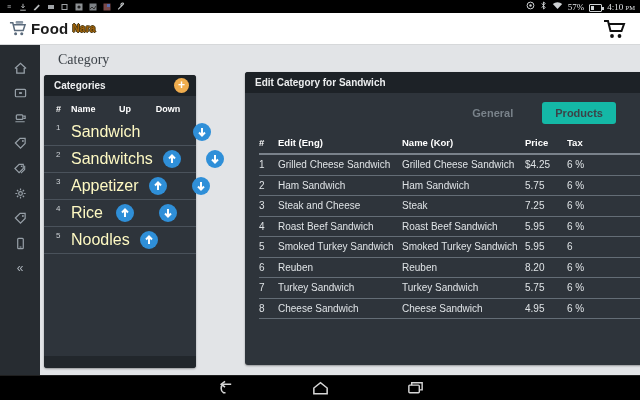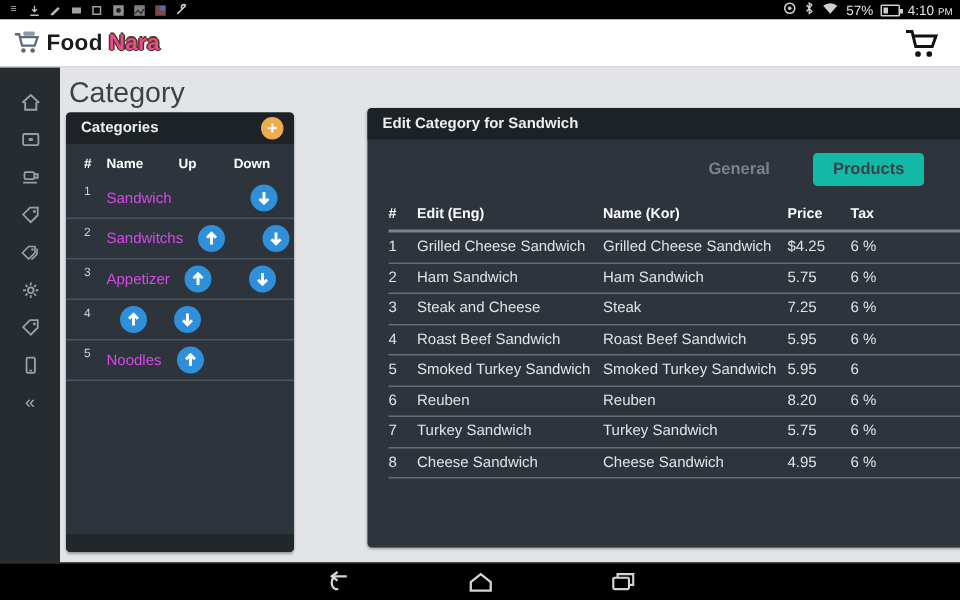--- a/index.html
+++ b/index.html
@@ -3,56 +3,56 @@
 <meta charset="utf-8">
 <style>
   * { margin:0; padding:0; box-sizing:border-box; }
   html,body { width:640px; height:400px; overflow:hidden; }
   body { font-family:"Liberation Sans", sans-serif; background:#e2e4e7; position:relative; }
 
   
   .status-bar { height:13px; background:#000; display:flex; align-items:center; justify-content:space-between; padding:0 5px; }
   .sb-left { display:flex; align-items:center; gap:6px; }
   .sb-left .sb-ico { width:8px; height:8px; display:inline-flex; align-items:center; justify-content:center; color:#b9bcbe; font-size:7px; }
-  .sb-right { display:flex; align-items:center; gap:5px; color:#e4e6e8; font-size:9px; }
+  .sb-right { display:flex; align-items:flex-end; gap:5px; color:#e4e6e8; font-size:9px;font-family:Liberation Serif, serif; }
   .battery { width:13px; height:8px; border:1px solid #cfd2d4; border-radius:1px; position:relative; }
   .battery::after { content:""; position:absolute; right:-3px; top:2px; width:2px; height:3px; background:#cfd2d4; }
   .battery .fill { position:absolute; left:1px; top:1px; bottom:1px; width:3px; background:#cfd2d4; }
   .sb-time { font-size:9px; }
   .sb-time .ampm { font-size:6.5px; }
 
   
   .app-header { height:32px; background:#fff; display:flex; align-items:center; justify-content:space-between; padding:0 14px 0 8px; border-bottom:1px solid #d6d8da; }
   .brand { display:flex; align-items:center; gap:4px; }
   .brand-food { font-size:15px; font-weight:800; color:#1b1b1b; letter-spacing:.2px; }
-  .brand-nara { font-size:15px; font-weight:800; color:#ec4899; letter-spacing:.2px;
+  .brand-nara { font-size:10px; font-weight:800; color:#a16207; letter-spacing:.2px;
       text-shadow:-1px -1px 0 #4a3push,0 0 0 transparent; text-shadow:-1px 0 0 #4a3a16,1px 0 0 #4a3a16,0 -1px 0 #4a3a16,0 1px 0 #4a3a16; }
 
   
   .main { height:330px; display:flex; background:#e2e4e7; }
   .side-nav { width:40px; background:#272c31; display:flex; flex-direction:column; align-items:center; padding-top:16px; }
   .side-nav .nav-ico { width:15px; height:14px; margin-bottom:11px; display:flex; align-items:center; justify-content:center; color:#97a0a8; }
   .side-nav .nav-ico svg { width:13px; height:13px; }
   .collapse-glyph { font-size:12px; color:#aab2b9; line-height:1; }
 
   .content { flex:1; position:relative; }
-  .page-title { position:absolute; top:7px; left:6px; font-size:19px; color:#3c4248; font-weight:400; }
+  .page-title { position:absolute; top:7px; left:18px; font-size:14px; color:#3c4248; font-weight:400;font-family:Liberation Serif, serif; }
 
   .panel { position:absolute; background:#2e343b; border-radius:3px; box-shadow:0 1px 2px rgba(0,0,0,.35); }
   .panel-hd { height:21px; background:#1d2227; border-radius:3px 3px 0 0; display:flex; align-items:center; justify-content:space-between; padding:0 7px 0 10px; }
   .panel-hd .ttl { font-size:10px; font-weight:bold; color:#eceeef; }
 
   
   .cat-panel { left:4px; top:30px; width:152px; height:293px; display:flex; flex-direction:column; }
   .add-btn { width:15px; height:15px; border-radius:50%; background:#f0ad4e; color:#fff; font-size:12px; font-weight:bold; display:flex; align-items:center; justify-content:center; line-height:1; padding-bottom:1px; }
   .cat-cols { display:grid; grid-template-columns:15px 1fr 38px 48px; padding-left:12px; padding-right:4px; height:20px; align-items:center; font-size:9px; font-weight:bold; color:#fff; margin-top:3px; }
   .cat-cols span:nth-child(3),.cat-cols span:nth-child(4){ text-align:center; }
   .cat-row { display:grid; grid-template-columns:15px 1fr 38px 48px; padding-left:12px; padding-right:4px; height:27px; align-items:center; border-bottom:1px solid #4a525b; }
   .cat-num { font-size:8px; color:#ccd1d5; align-self:start; padding-top:4px; }
-  .cat-name { font-size:10px; color:#d946ef; }
+  .cat-name { font-size:16px; color:#fef9c3; }
   .arrow-btn { width:18px; height:18px; border-radius:50%; background:#2f8fd8; display:flex; align-items:center; justify-content:center; margin:0 auto; }
   .cat-footer { margin-top:auto; height:12px; background:#22272c; border-radius:0 0 3px 3px; }
 
   
   .edit-panel { left:205px; top:27px; width:446px; height:293px; }
   .edit-panel .panel-hd { justify-content:flex-start; }
   .tabs { display:flex; gap:16px; padding:9px 0 0 14px;justify-content:flex-end; }
   .tab { font-size:11px; font-weight:bold; color:#79828a; padding:5px 13px; border-radius:3px; }
   .tab.active { background:#14b8a6; color:#3c4248; }
   .ptable { margin:7px 14px 0 14px; }
@@ -268,20 +268,21 @@
     </span>
     <span class="arrow-btn">
       <svg width="10" height="10" viewBox="0 0 10 10">
                 <path d="M5 1v7M2 5.5l3 3 3-3" stroke="#fff" stroke-width="2" fill="none"></path>
               </svg>
     </span>
   </div>
 
   <div class="cat-row">
     <span class="cat-num">4</span>
+    <span class="cat-name">Rice</span>
     <span class="arrow-btn">
       <svg width="10" height="10" viewBox="0 0 10 10">
                 <path d="M5 9V2M2 4.5L5 1.5l3 3" stroke="#fff" stroke-width="2" fill="none"></path>
               </svg>
     </span>
     <span class="arrow-btn">
       <svg width="10" height="10" viewBox="0 0 10 10">
                 <path d="M5 1v7M2 5.5l3 3 3-3" stroke="#fff" stroke-width="2" fill="none"></path>
               </svg>
     </span>

